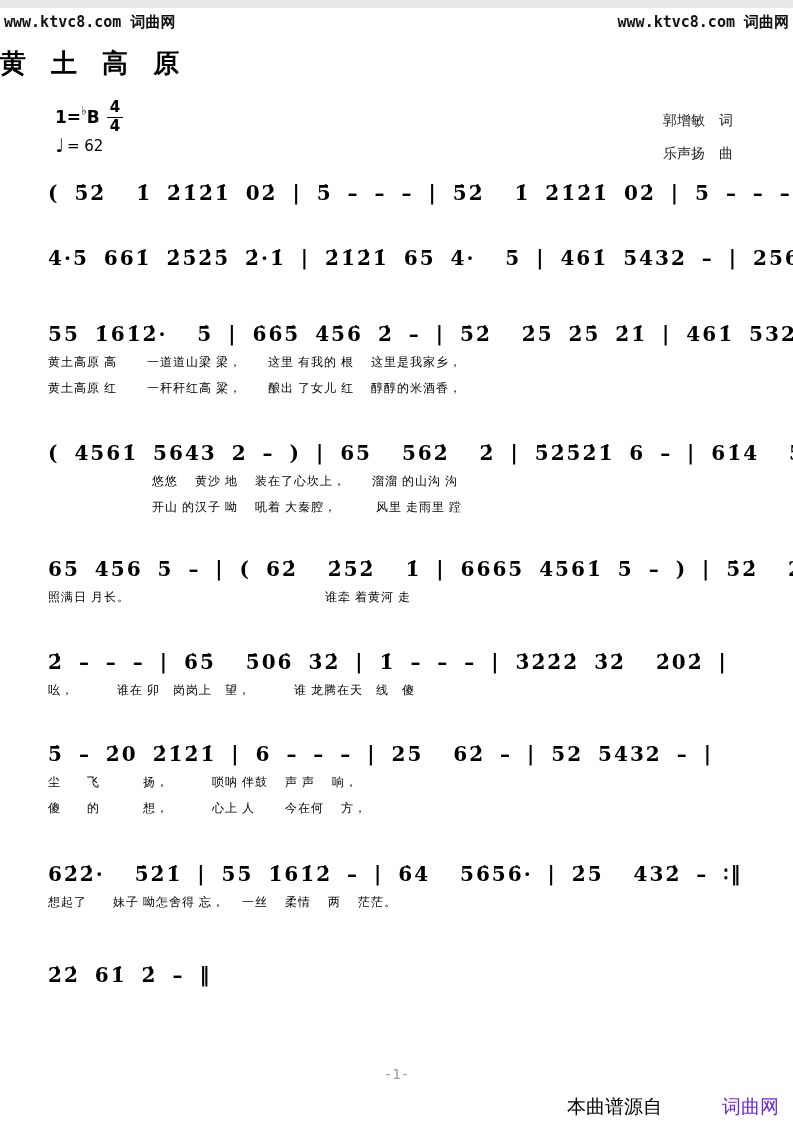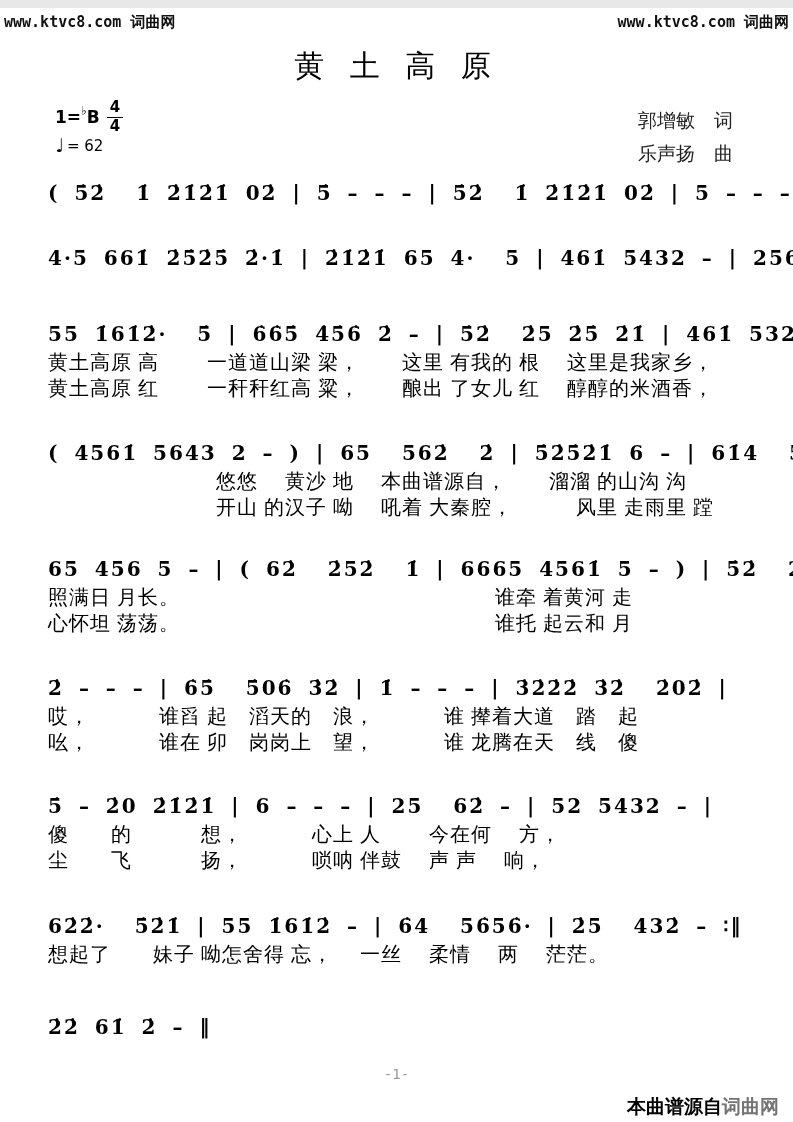--- a/index.html
+++ b/index.html
@@ -3,49 +3,49 @@
 <meta charset="utf-8">
 <style>
   html,body{margin:0;padding:0;background:#e8e8e8;}
   .page{
     position:relative;width:793px;height:1122px;background:#ffffff;color:#000;
     font-family:"Liberation Serif","DejaVu Serif",serif;overflow:hidden;margin:8px auto;
   }
   .wm{position:absolute;top:5px;font-family:"DejaVu Sans Mono",monospace;font-size:15px;font-weight:bold;color:#111;}
   .wm-left{left:4px;}
   .wm-right{right:4px;}
-  .title{position:absolute;top:38px;left:0;width:100%;text-align:center;margin:0;
-    font-size:30px;font-weight:normal;letter-spacing:8px;font-family:"DejaVu Serif","Liberation Serif",serif;}
+  .title{position:absolute;top:38px;left:0;width:100%;text-align:left;margin:0;
+    font-size:26px;font-weight:bold;letter-spacing:8px;font-family:"DejaVu Serif","Liberation Serif",serif;}
   .keyblock{position:absolute;left:55px;top:92px;font-size:17px;font-weight:bold;
     font-family:"DejaVu Sans","Liberation Sans",sans-serif;display:flex;align-items:center;}
   .flat{font-size:12px;vertical-align:top;position:relative;top:-6px;}
   .ts{display:inline-flex;flex-direction:column;align-items:center;margin-left:7px;line-height:1.05;font-size:15px;}
   .ts-top{border-bottom:1.5px solid #000;padding:0 3px 1px;}
   .ts-bottom{padding:1px 3px 0;}
   .tempo{position:absolute;left:55px;top:128px;font-size:15px;font-family:"DejaVu Sans","Liberation Sans",sans-serif;display:flex;align-items:center;gap:3px;}
   .note-glyph{font-size:19px;line-height:1;}
-  .credits{position:absolute;right:60px;top:96px;font-size:19px;line-height:33px;text-align:left;color:#222;}
+  .credits{position:absolute;right:60px;top:96px;font-size:14px;line-height:33px;text-align:left;color:#222;}
   #systems{position:absolute;left:48px;top:170px;width:715px;}
   .system{margin:0;}
   .system:nth-child(1){margin-top:0;}
   .system:nth-child(2){margin-top:35px;}
   .system:nth-child(3){margin-top:46px;}
   .system:nth-child(4){margin-top:37px;}
   .system:nth-child(5){margin-top:34px;}
   .system:nth-child(6){margin-top:37px;}
   .system:nth-child(7){margin-top:36px;}
   .system:nth-child(8){margin-top:38px;}
   .system:nth-child(9){margin-top:45px;}
   .notes{font-weight:bold;font-size:20px;line-height:30px;letter-spacing:2px;word-spacing:6px;
     white-space:pre;font-family:"DejaVu Serif","Liberation Serif",serif;}
-  .lyric{font-size:20px;line-height:26px;white-space:pre;letter-spacing:1px;color:#000;}
+  .lyric{font-size:12px;line-height:26px;white-space:pre;letter-spacing:1px;color:#000;}
   .pagenum{position:absolute;left:0;width:100%;top:1058px;text-align:center;color:#999;
     font-size:14px;font-family:"DejaVu Sans Mono",monospace;}
-  .footer{position:absolute;right:14px;top:1086px;display:flex;align-items:baseline;
-    font-family:"DejaVu Sans","Liberation Sans",sans-serif;font-weight:bold;font-size:19px;}
+  .footer{position:absolute;right:14px;top:1086px;display:flex;gap:60px;align-items:baseline;
+    font-family:"DejaVu Sans","Liberation Sans",sans-serif;font-weight:normal;font-size:19px;}
 </style>
 </head>
 <body>
 
 <div class="page">
 
   <div class="wm wm-left">www.ktvc8.com 词曲网</div>
   <div class="wm wm-right">www.ktvc8.com 词曲网</div>
 
   <h1 class="title">黄 土 高 原</h1>
@@ -80,52 +80,50 @@
   </div>
 
   <div class="system">
     <div class="notes">55 1̇61̇2̇·  5̇ | 6̇6̇5̇ 4̇5̇6̇ 2̇ – | 5̇2̇  2̇5 2̇5̇ 2̇1̇ | 461̇ 532 – |</div>
   <div class="lyric">黄土高原 高　　 一道道山梁 梁，　　这里 有我的 根　 这里是我家乡，</div>
         <div class="lyric">黄土高原 红　　 一秆秆红高 粱，　　酿出 了女儿 红　 醇醇的米酒香，</div>
       </div>
 
   <div class="system">
     <div class="notes">( 4561̇ 5643 2 – ) | 65  562̇  2̇ | 5̇2̇5̇2̇1̇ 6 – | 61̇4  562̇76 |</div>
-  <div class="lyric">　　　　　　　　悠悠　 黄沙 地　 本曲谱源自，　　溜溜 的山沟 沟</div>
+  <div class="lyric">　　　　　　　　悠悠　 黄沙 地　 装在了心坎上，　　溜溜 的山沟 沟</div>
         <div class="lyric">　　　　　　　　开山 的汉子 呦　 吼着 大秦腔，　　　风里 走雨里 蹚</div>
       </div>
 
   <div class="system">
     <div class="notes">65 456 5 – | ( 62̇  2̇52̇  1̇ | 6665 4561̇ 5 – ) | 5̇2̇  2̇2̇1̇ 06 |</div>
   <div class="lyric">照满日 月长。　　　　　　　　　　　　　　　谁牵 着黄河 走</div>
-        <div class="lyric">心怀坦 荡荡。　　　　　　　　　　　　　　　谁托 起云和 月</div>
       </div>
 
   <div class="system">
     <div class="notes">2̇ – – – | 6̇5̇  5̇06̇ 3̇2̇ | 1̇ – – – | 3̇2̇2̇2̇ 3̇2̇  2̇02̇ |</div>
-  <div class="lyric">哎，　　　 谁舀 起　滔天的　浪，　　　 谁 撵着大道　踏　起</div>
         <div class="lyric">吆，　　　 谁在 卯　岗岗上　望，　　　 谁 龙腾在天　线　傻</div>
       </div>
 
   <div class="system">
     <div class="notes">5̇ – 2̇0 2̇1̇2̇1̇ | 6 – – – | 25  62̇ – | 52 5432 – |</div>
-  <div class="lyric">傻　　的　　　 想，　　　 心上 人　　 今在何　 方，</div>
-        <div class="lyric">尘　　飞　　　 扬，　　　 唢呐 伴鼓　 声 声　 响，</div>
+  <div class="lyric">尘　　飞　　　 扬，　　　 唢呐 伴鼓　 声 声　 响，</div>
+        <div class="lyric">傻　　的　　　 想，　　　 心上 人　　 今在何　 方，</div>
       </div>
 
   <div class="system">
     <div class="notes">62̇2̇·  5̇2̇1̇ | 55 1̇61̇2̇ – | 6̇4  56̇56̇· | 2̇5  432̇ – ∶‖</div>
         <div class="lyric">想起了　　妹子 呦怎舍得 忘，　 一丝　 柔情　 两　 茫茫。</div>
       </div>
 
   <div class="system">
     <div class="notes">2̇2̇ 61̇ 2̇ – ‖</div>
       </div>
 </div>
 
   <div class="pagenum">-1-</div>
 
   <div class="footer">
     <span>本曲谱源自</span>
-    <span style="color: #737373;">词曲网</span>
+    <span style="color: #6d28d9;">词曲网</span>
   </div>
 
 </div>
 
 </body></html>

